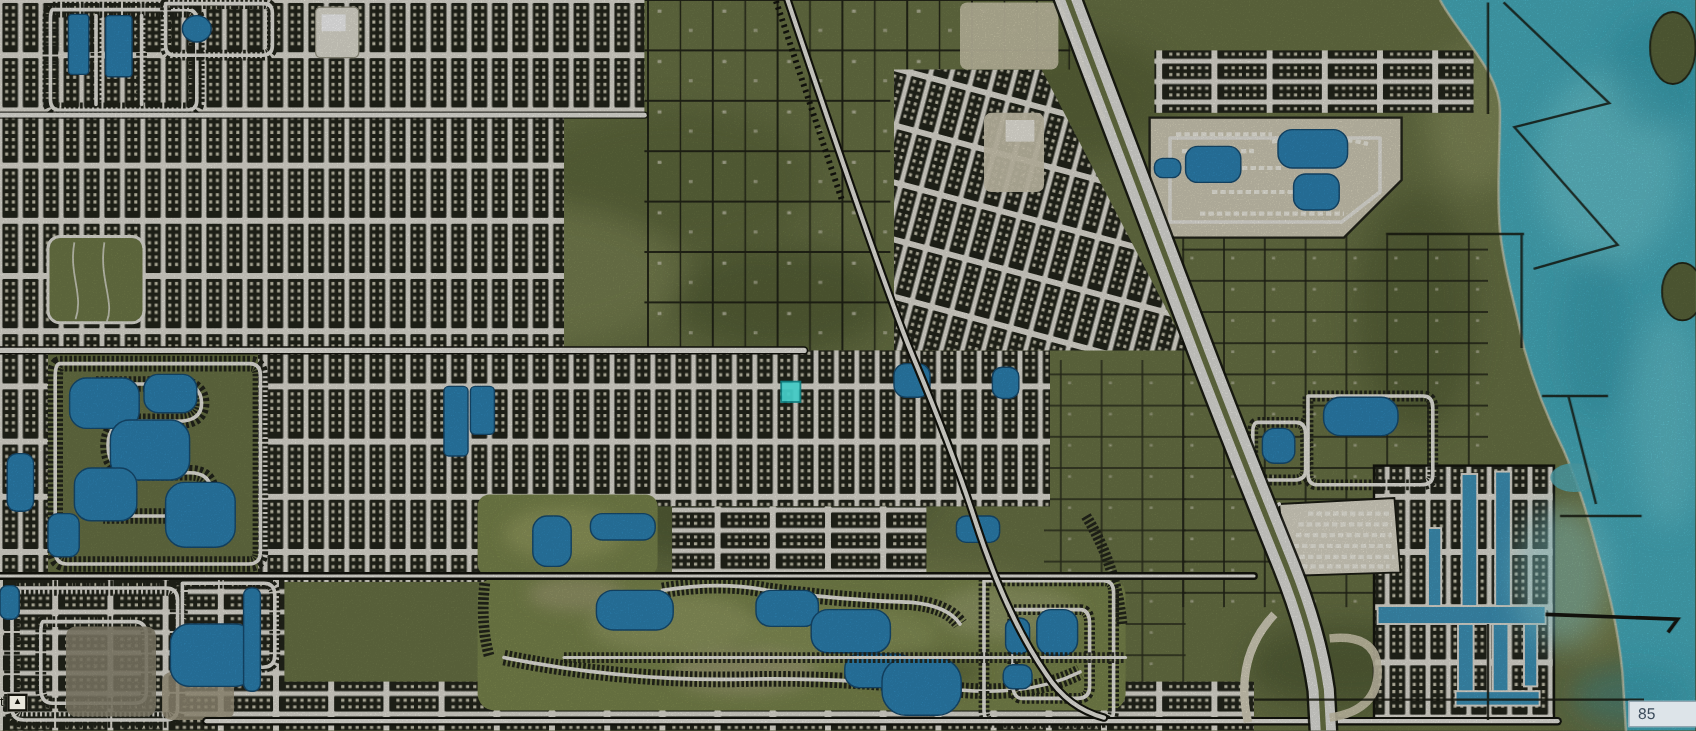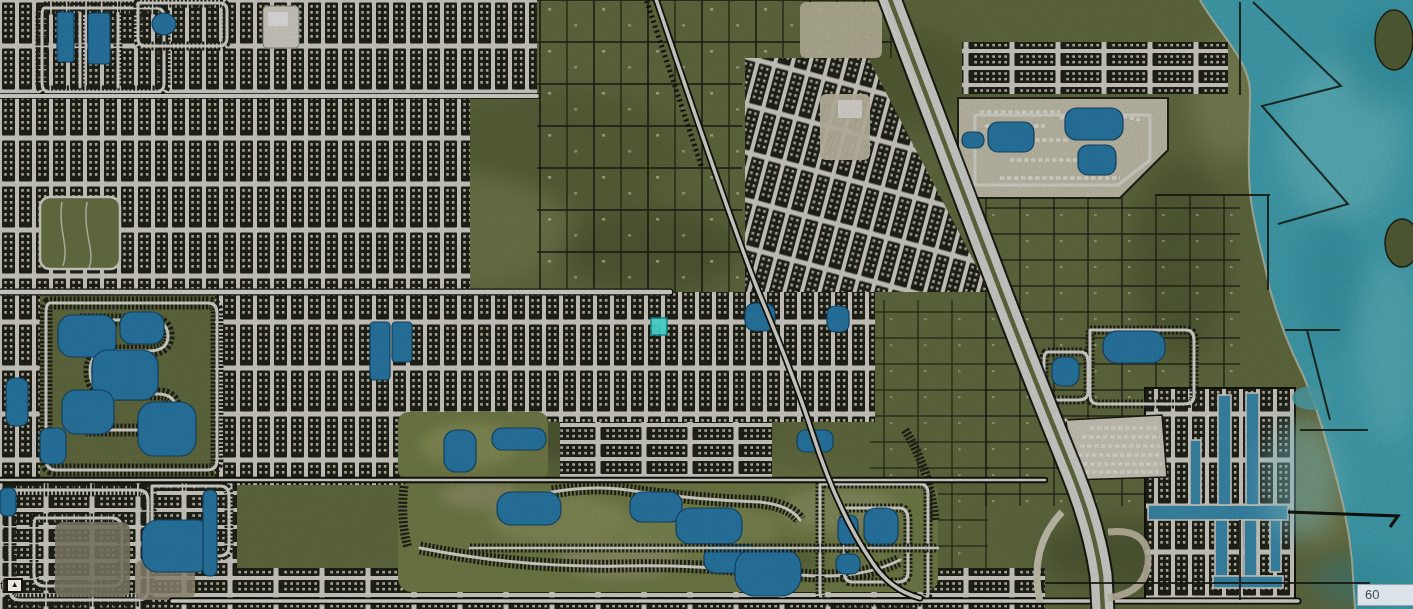--- a/index.html
+++ b/index.html
@@ -333,15 +333,15 @@
 </svg>
 
   <div class="scale-widget">
     <span class="unit">ft</span>
     <button class="north-box">
       <span>▲</span>
     </button>
   </div>
 
   <div class="corner-label">
-    <span>60</span>
+    <span>85</span>
   </div>
 </div>
 
 </body></html>

